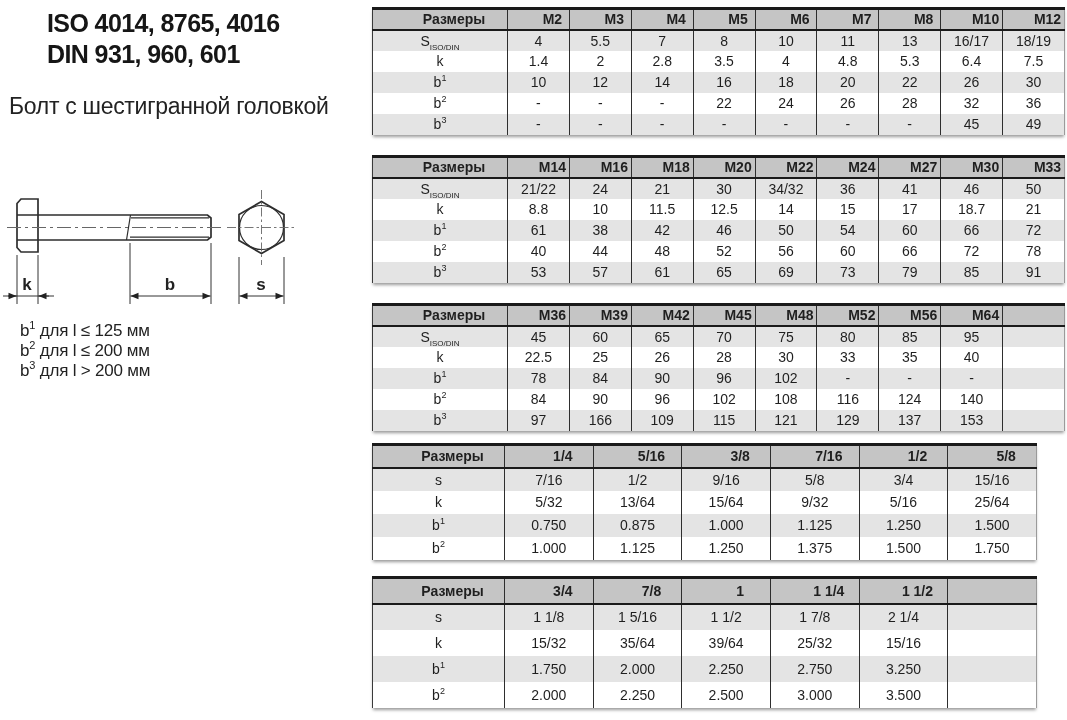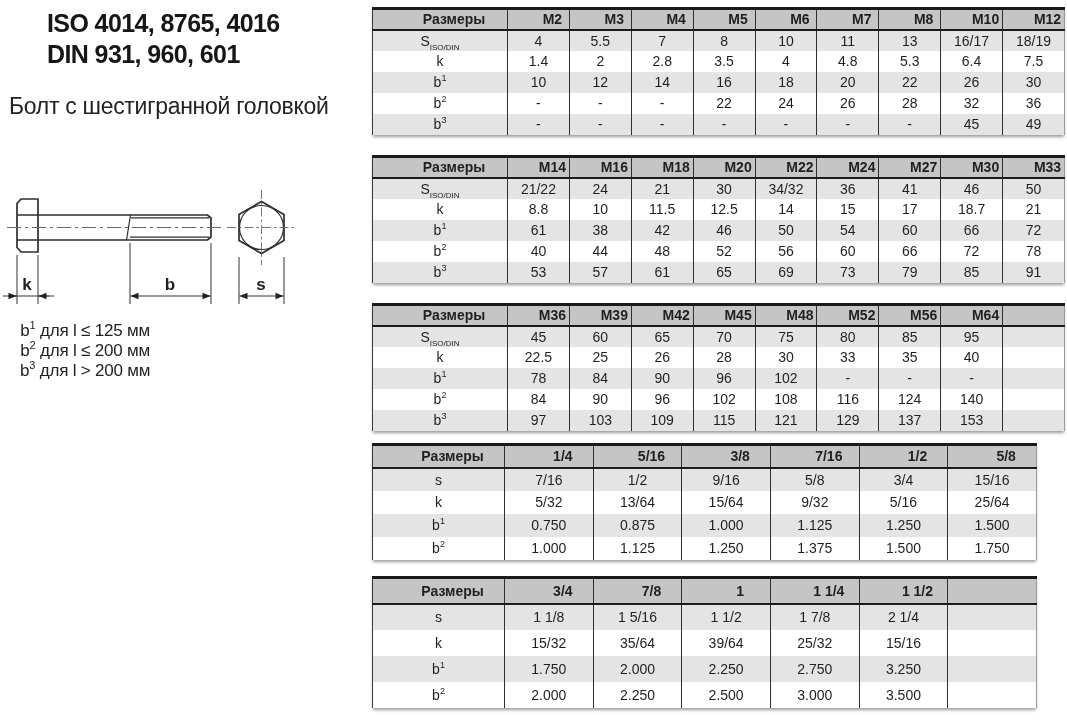--- a/index.html
+++ b/index.html
@@ -13,21 +13,21 @@
   body{
     position:relative;width:1067px;height:720px;overflow:hidden;
     font-family:"Liberation Sans",sans-serif;color:var(--text);
   }
   
   .titles{position:absolute;left:19px;top:8px;margin-left:28px;}
   .title{font-size:25px;font-weight:bold;line-height:31px;letter-spacing:-0.6px;color:#161616;}
   .subtitle{position:absolute;left:9px;top:93px;font-size:23px;line-height:27px;letter-spacing:-0.3px;color:#222;}
   .drawing{position:absolute;left:0;top:185px;}
   .drawing text{font-family:"Liberation Sans",sans-serif;font-weight:bold;font-size:17px;fill:#222;stroke:none;}
-  .footnotes{position:absolute;left:20px;top:321px;font-size:17px;line-height:20px;letter-spacing:-0.2px;color:#222;text-align:center;}
+  .footnotes{position:absolute;left:20px;top:321px;font-size:17px;line-height:20px;letter-spacing:-0.2px;color:#222;}
   .footnotes sup{font-size:11px;line-height:0;}
   
   .dtable{
     position:absolute;left:372px;
     border-collapse:collapse;table-layout:fixed;
     background:#fff;color:var(--text);
     border-left:1px solid #3a3a3a;border-right:1px solid #9a9a9a;
     box-shadow:0 3px 3px -1px rgba(0,0,0,0.40);
     font-size:14px;
   }
@@ -325,21 +325,21 @@
           <td>102</td>
           <td>108</td>
           <td>116</td>
           <td>124</td>
           <td>140</td>
           <td></td>
         </tr>
         <tr class="shade">
           <td class="lbl">b<sup>3</sup></td>
           <td>97</td>
-          <td>103</td>
+          <td>166</td>
           <td>109</td>
           <td>115</td>
           <td>121</td>
           <td>129</td>
           <td>137</td>
           <td>153</td>
           <td></td>
         </tr>
       </tbody>
     </table>

